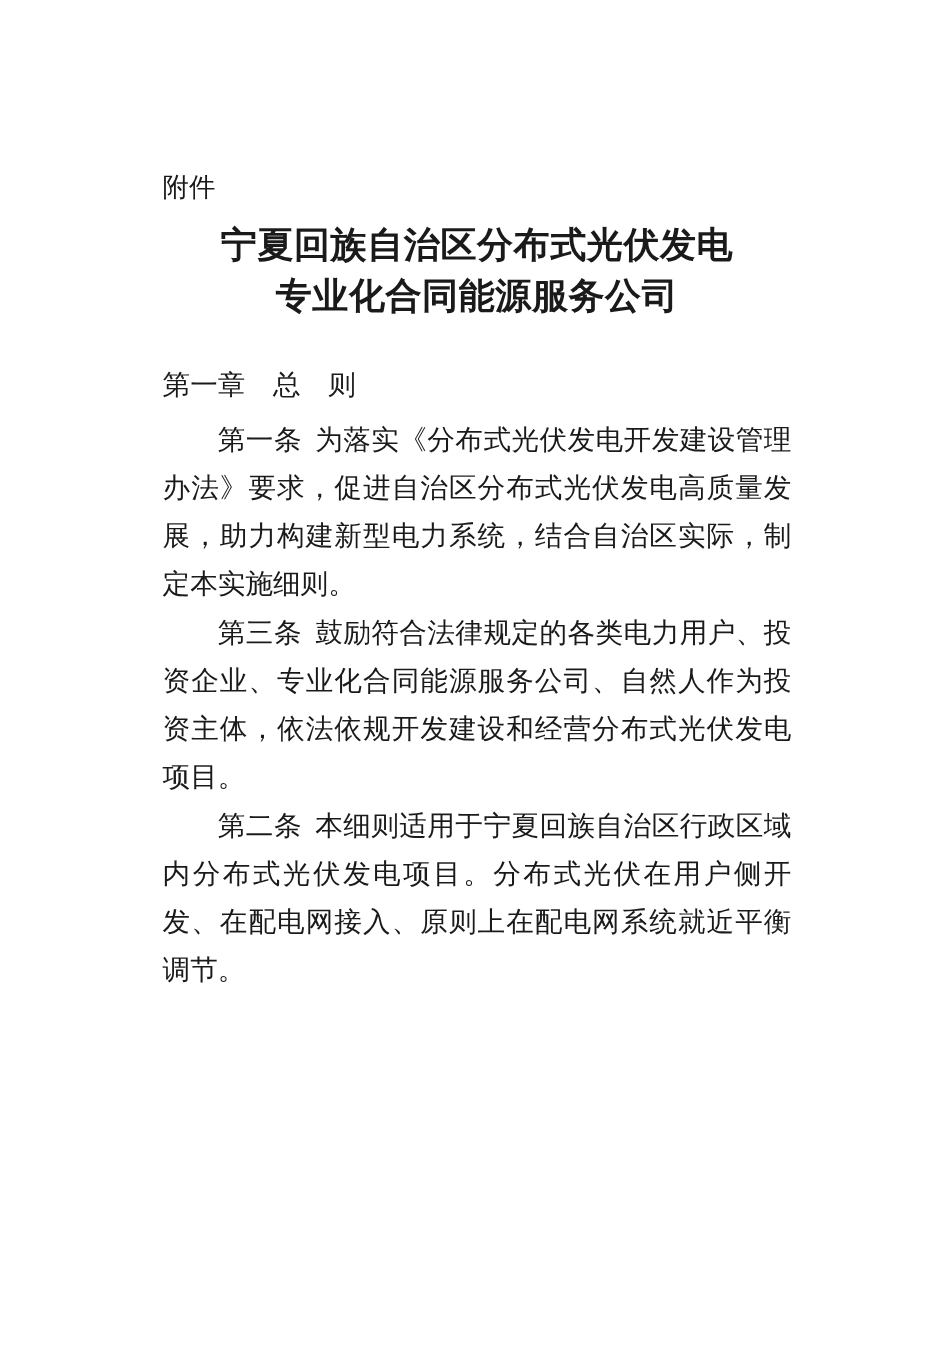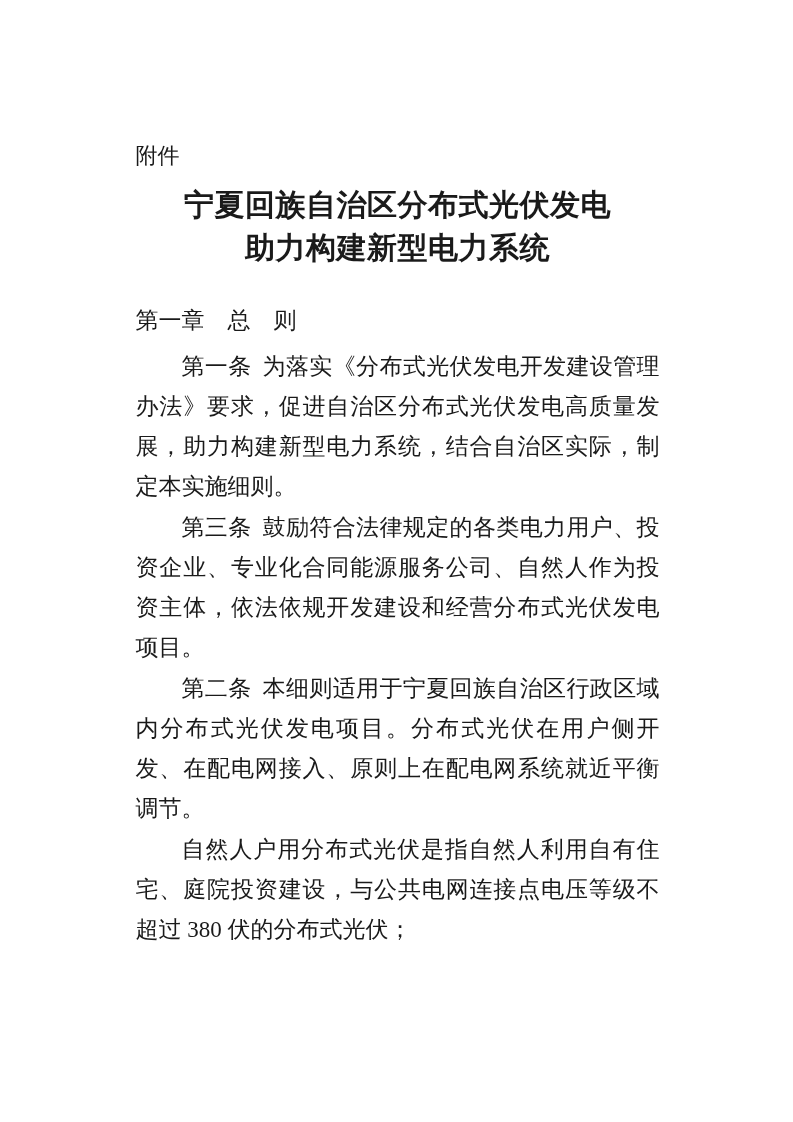--- a/index.html
+++ b/index.html
@@ -65,31 +65,30 @@
 </style>
 </head>
 <body>
 
 <div class="page">
 
   <div class="attachment">附件</div>
 
   <h1 class="doc-title">
     <span class="title-line">宁夏回族自治区分布式光伏发电</span>
-    <span class="title-line">助力构建新型电力系统</span>
+    <span class="title-line">专业化合同能源服务公司</span>
   </h1>
 
   <h2 class="chapter">第一章　总　则</h2>
 
   <div class="body-text">
 
     <p class="para"><span class="article-label">第一条</span><span>为落实《分布式光伏发电开发建设管理办法》要求，促进自治区分布式光伏发电高质量发展，助力构建新型电力系统，结合自治区实际，制定本实施细则。</span></p>
 
     <p class="para"><span class="article-label">第三条</span><span>鼓励符合法律规定的各类电力用户、投资企业、专业化合同能源服务公司、自然人作为投资主体，依法依规开发建设和经营分布式光伏发电项目。</span></p>
 
     <p class="para"><span class="article-label">第二条</span><span>本细则适用于宁夏回族自治区行政区域内分布式光伏发电项目。分布式光伏在用户侧开发、在配电网接入、原则上在配电网系统就近平衡调节。</span></p>
 
 
-    <p class="para"><span class="article-label"></span><span>自然人户用分布式光伏是指自然人利用自有住宅、庭院投资建设，与公共电网连接点电压等级不超过 380 伏的分布式光伏；</span></p>
 
 
   </div>
 </div>
 
 </body></html>

